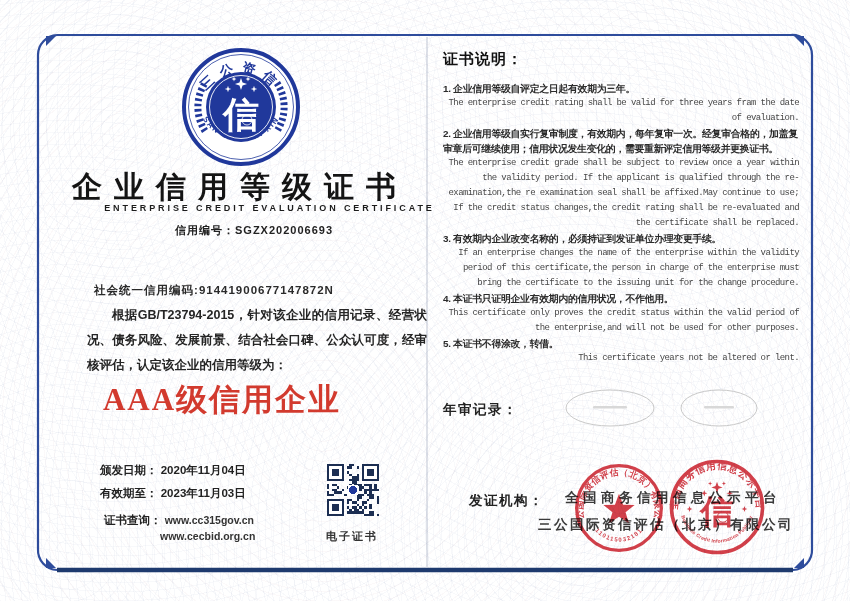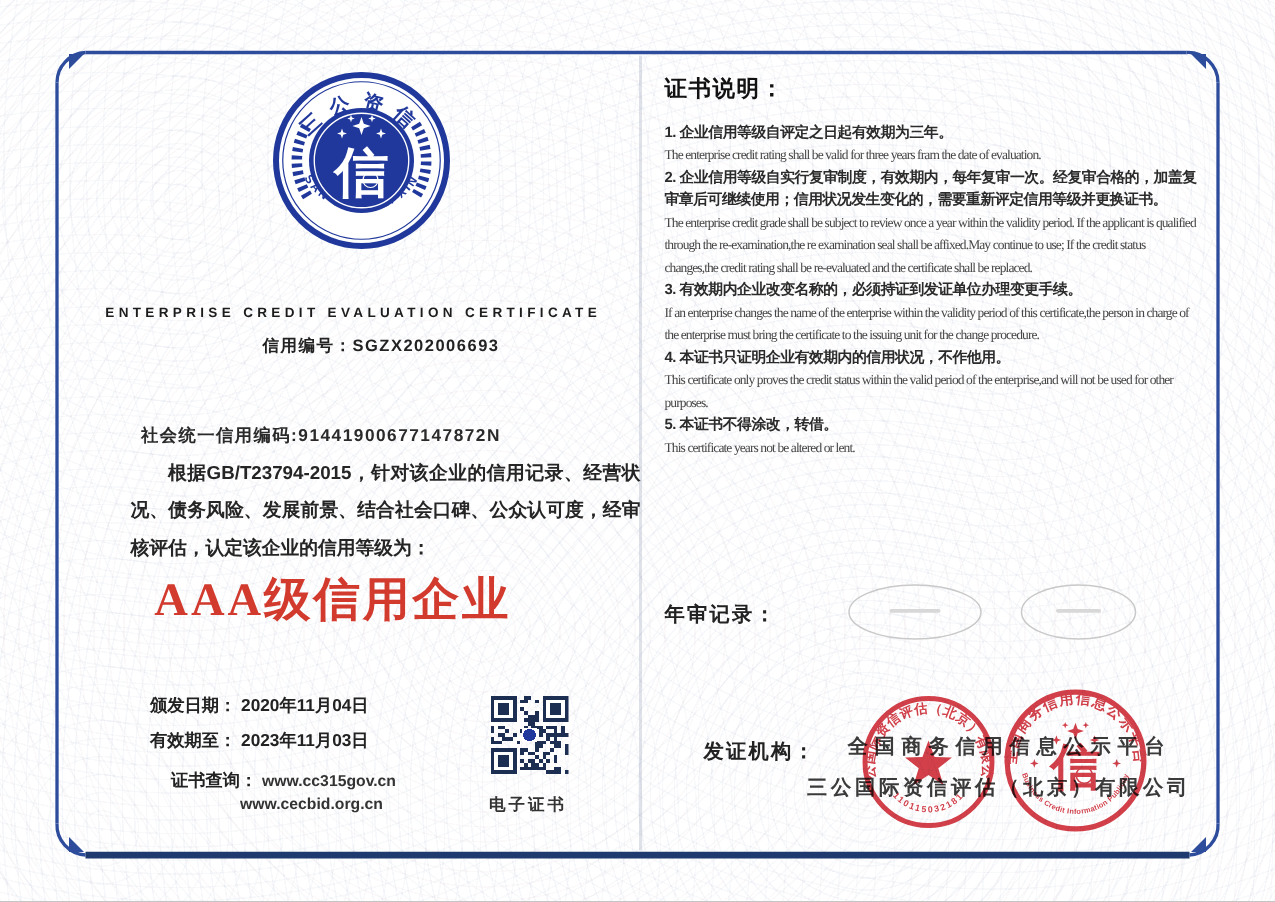--- a/index.html
+++ b/index.html
@@ -11,39 +11,39 @@
       repeating-radial-gradient(circle at 38% 70%, rgba(170,100,115,.04) 0 1px, transparent 1px 10px),
       repeating-radial-gradient(circle at 68% 88%, rgba(95,115,165,.05) 0 1px, transparent 1px 8px),
       repeating-radial-gradient(circle at 8% 92%, rgba(95,115,165,.04) 0 1px, transparent 1px 12px),
       #ffffff;}
   .abs{position:absolute;}
   .ctr{text-align:center;}
   
   .title{left:40px;top:167px;width:388px;font-family:"Liberation Serif",serif;font-weight:700;
     font-size:30px;color:#141414;letter-spacing:12px;text-indent:12px;white-space:nowrap;}
   .subtitle{left:40px;top:203px;width:388px;font-size:9px;font-weight:700;color:#1c1c1c;
-    letter-spacing:2.9px;text-indent:2.9px;white-space:nowrap;}
+    letter-spacing:2.9px;text-indent:2.9px;white-space:nowrap;padding-left:34px;}
   .credit-no{left:40px;top:223px;width:428px;font-size:11px;font-weight:700;color:#222;letter-spacing:1px;}
   .company{left:40px;top:245px;width:388px;font-size:21.5px;font-weight:800;color:#d23a2e;letter-spacing:1.5px;}
   .uscc{left:40px;top:283px;width:348px;font-size:11.5px;font-weight:700;color:#2a2a2a;letter-spacing:1px;}
   .paragraph{left:62px;top:303px;width:340px;font-size:12.5px;font-weight:700;color:#252525;
     line-height:25px;text-align:justify;text-indent:2em;margin-left:25px;}
   .rating{left:40px;top:379px;width:364px;font-family:"Liberation Serif",serif;font-size:31px;
     font-weight:800;color:#d23a2e;letter-spacing:2px;}
   .inforow{font-size:11.5px;font-weight:700;color:#222;white-space:nowrap;}
   .inforow .val{font-weight:700;}
   .url{font-size:10.5px;font-weight:700;color:#333;}
   .qr-label{left:325px;top:529px;width:54px;font-size:11px;font-weight:700;color:#333;letter-spacing:2px;}
   
   .heading{left:443px;top:50px;font-size:15px;font-weight:800;color:#111;letter-spacing:1px;}
   .body-text{left:443px;top:81px;width:356px;}
   .body-text p{margin:0;}
   .body-text .zh{font-size:9.9px;font-weight:700;color:#2b2b2b;line-height:15px;letter-spacing:-0.3px;}
-  .body-text .en{font-family:Liberation Serif, serif;font-size:9px;color:#474747;
-    line-height:15px;letter-spacing:-0.6px;}
+  .body-text .en{font-family:Liberation Mono, monospace;font-size:9px;color:#474747;
+    line-height:15px;letter-spacing:-0.6px;text-align:right;}
   .annual-label{left:443px;top:401px;font-size:13.5px;font-weight:700;color:#222;letter-spacing:1.5px;}
   .issuer-label{left:443px;top:492px;font-size:13.5px;font-weight:700;color:#222;letter-spacing:1.5px;margin-left:26px;}
   .issuer-1{left:545px;top:489px;width:256px;font-size:13.5px;font-weight:700;color:#3a3a3a;
     letter-spacing:4.5px;white-space:nowrap;}
   .issuer-2{left:528px;top:516px;width:276px;font-size:13.5px;font-weight:700;color:#3a3a3a;
     letter-spacing:2.5px;white-space:nowrap;}
   .stamp{mix-blend-mode:multiply;opacity:.92;}
   svg text{font-family:"Liberation Sans",sans-serif;}
 </style>
 </head>
@@ -93,20 +93,21 @@
       <use href="#spark" transform="translate(61,38) scale(1.1)"></use>
       <use href="#spark" transform="translate(48,43) scale(0.6)"></use>
       <use href="#spark" transform="translate(74,43) scale(0.6)"></use>
       <use href="#spark" transform="translate(54,33) scale(0.45)"></use>
       <use href="#spark" transform="translate(68,33) scale(0.45)"></use>
     </g>
     <text x="61" y="81" text-anchor="middle" font-size="36" font-weight="bold" fill="#ffffff" font-family="Liberation Serif, serif">信</text>
     <circle cx="67" cy="74" r="5" fill="none" stroke="#ffffff" stroke-width="0.8"></circle>
   </svg>
 
+  <div class="abs ctr title">企业信用等级证书</div>
   <div class="abs ctr subtitle">ENTERPRISE CREDIT EVALUATION CERTIFICATE</div>
 
   <div class="abs ctr credit-no">
     <span>信用编号：</span><span>SGZX202006693</span>
   </div>
 
 
   <div class="abs ctr uscc">
     <span>社会统一信用编码:</span><span>91441900677147872N</span>
   </div>
@@ -116,21 +117,21 @@
   <div class="abs ctr rating">AAA级信用企业</div>
 
   <div class="abs inforow" style="left:100px;top:463px">
     <span>颁发日期：</span>
     <span class="val">2020年11月04日</span>
   </div>
   <div class="abs inforow" style="left:100px;top:486px">
     <span>有效期至：</span>
     <span class="val">2023年11月03日</span>
   </div>
-  <div class="abs inforow" style="left:114px;top:513px">
+  <div class="abs inforow" style="left:104px;top:513px">
     <span>证书查询：</span>
     <span class="url">www.cc315gov.cn</span>
   </div>
   <div class="abs url" style="left:160px;top:530px">www.cecbid.org.cn</div>
 
   <svg id="qr-svg" class="abs" style="left:327px;top:464px" width="52" height="52" viewBox="0 0 21 21" shape-rendering="crispEdges">
       <rect x="0" y="0" width="7" height="7" fill="#1c2e52"></rect>
       <rect x="1" y="1" width="5" height="5" fill="#fff"></rect>
       <rect x="2" y="2" width="3" height="3" fill="#1c2e52"></rect>
       <rect x="14" y="0" width="7" height="7" fill="#1c2e52"></rect>

